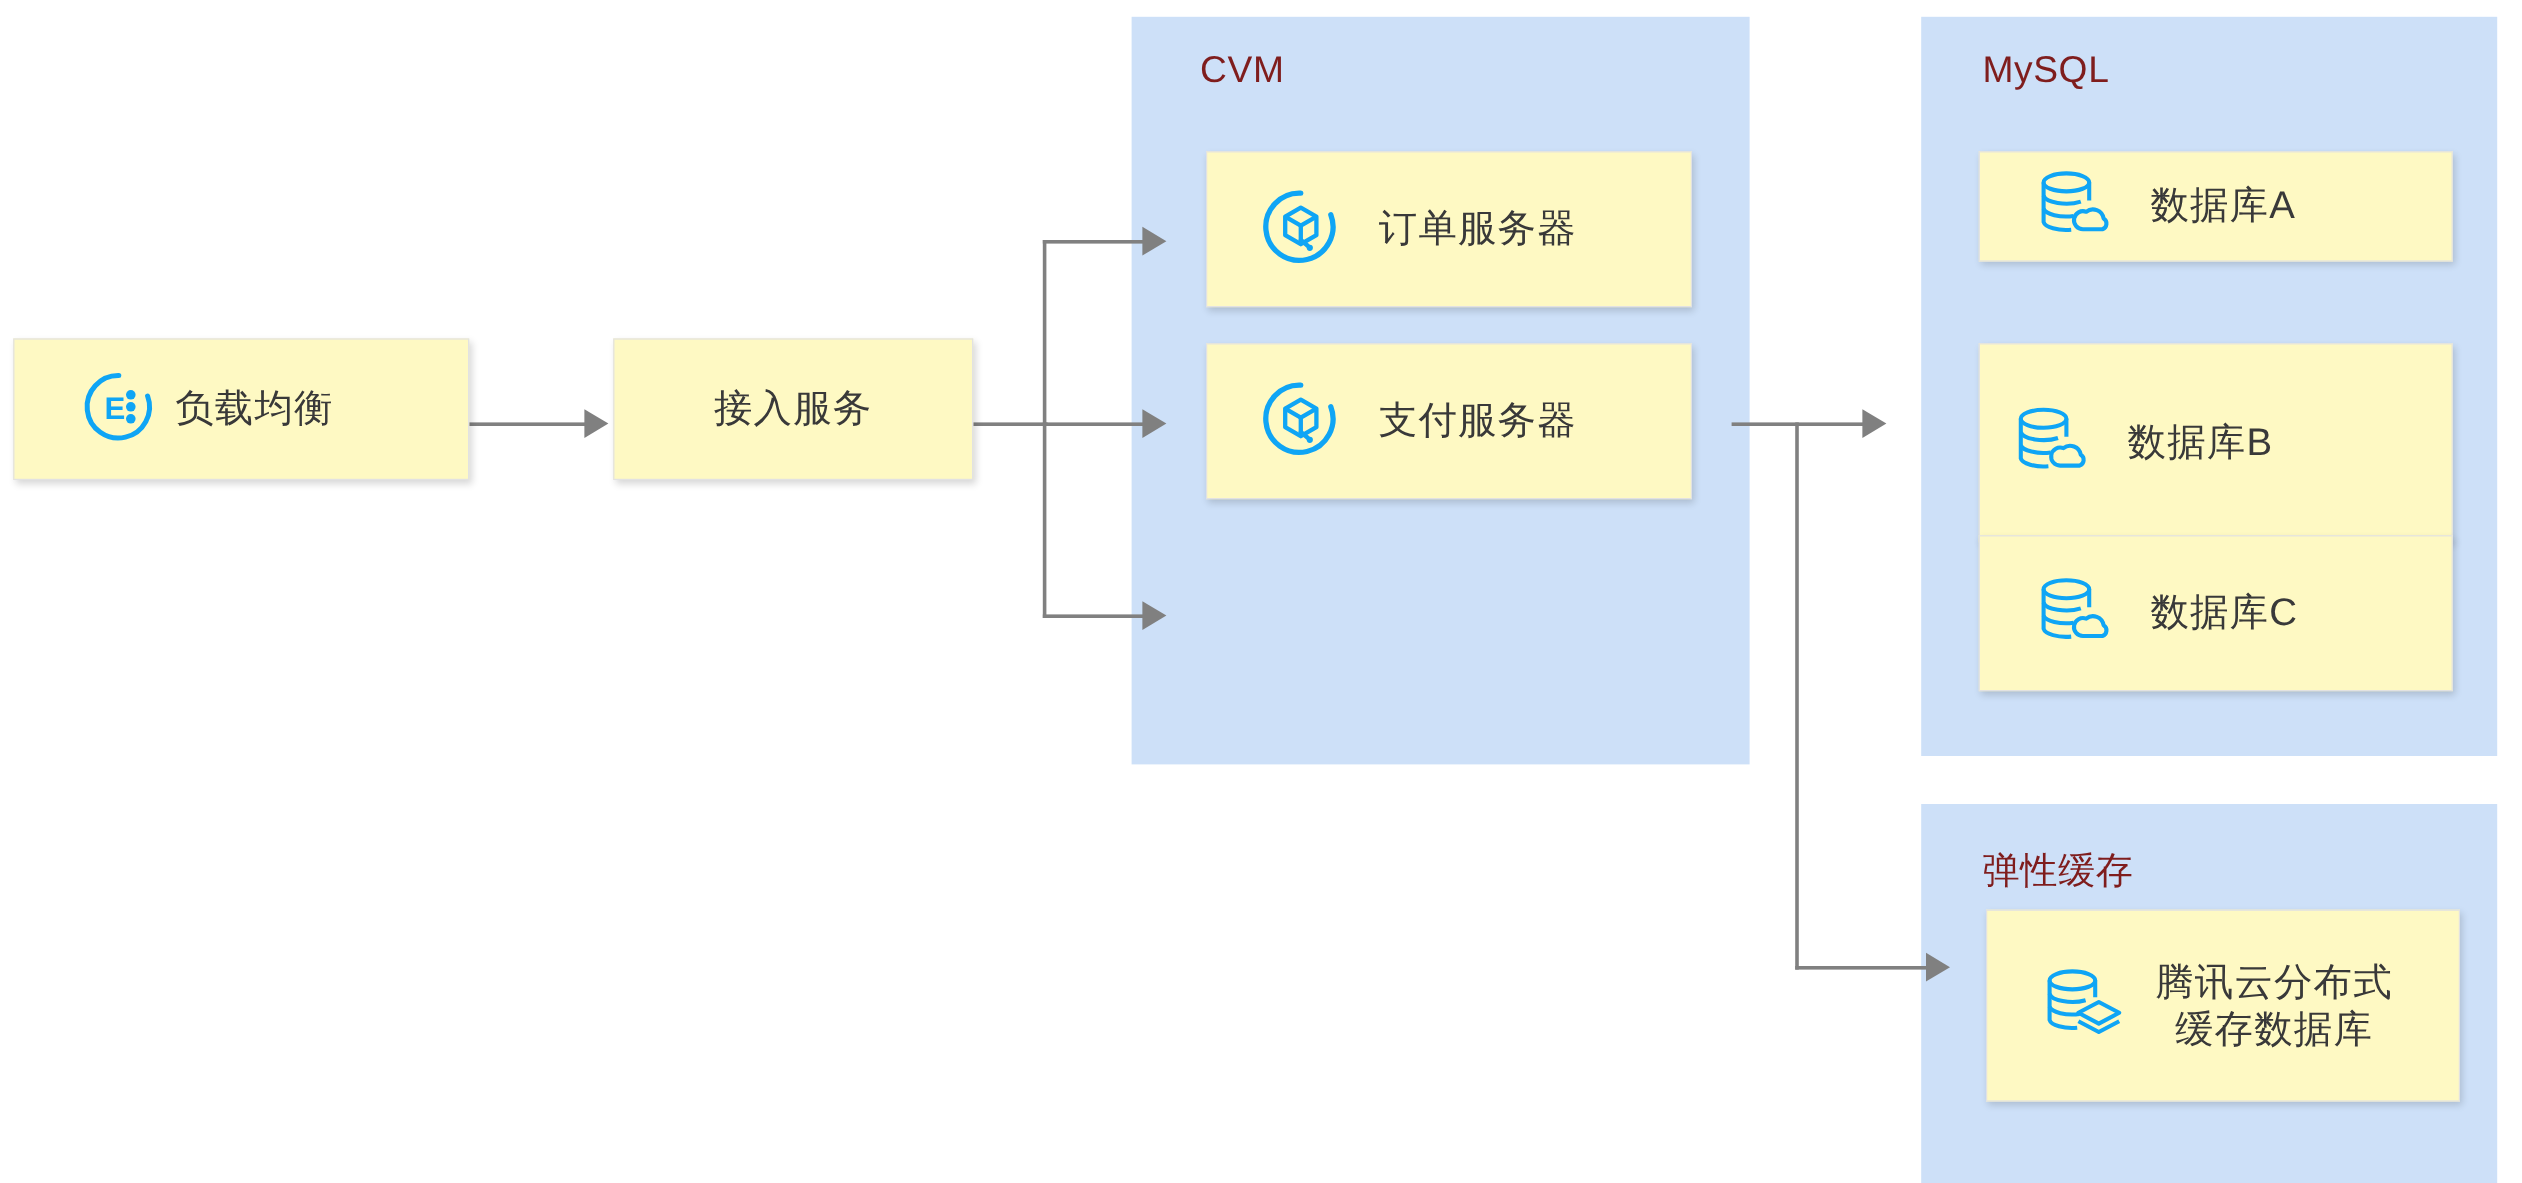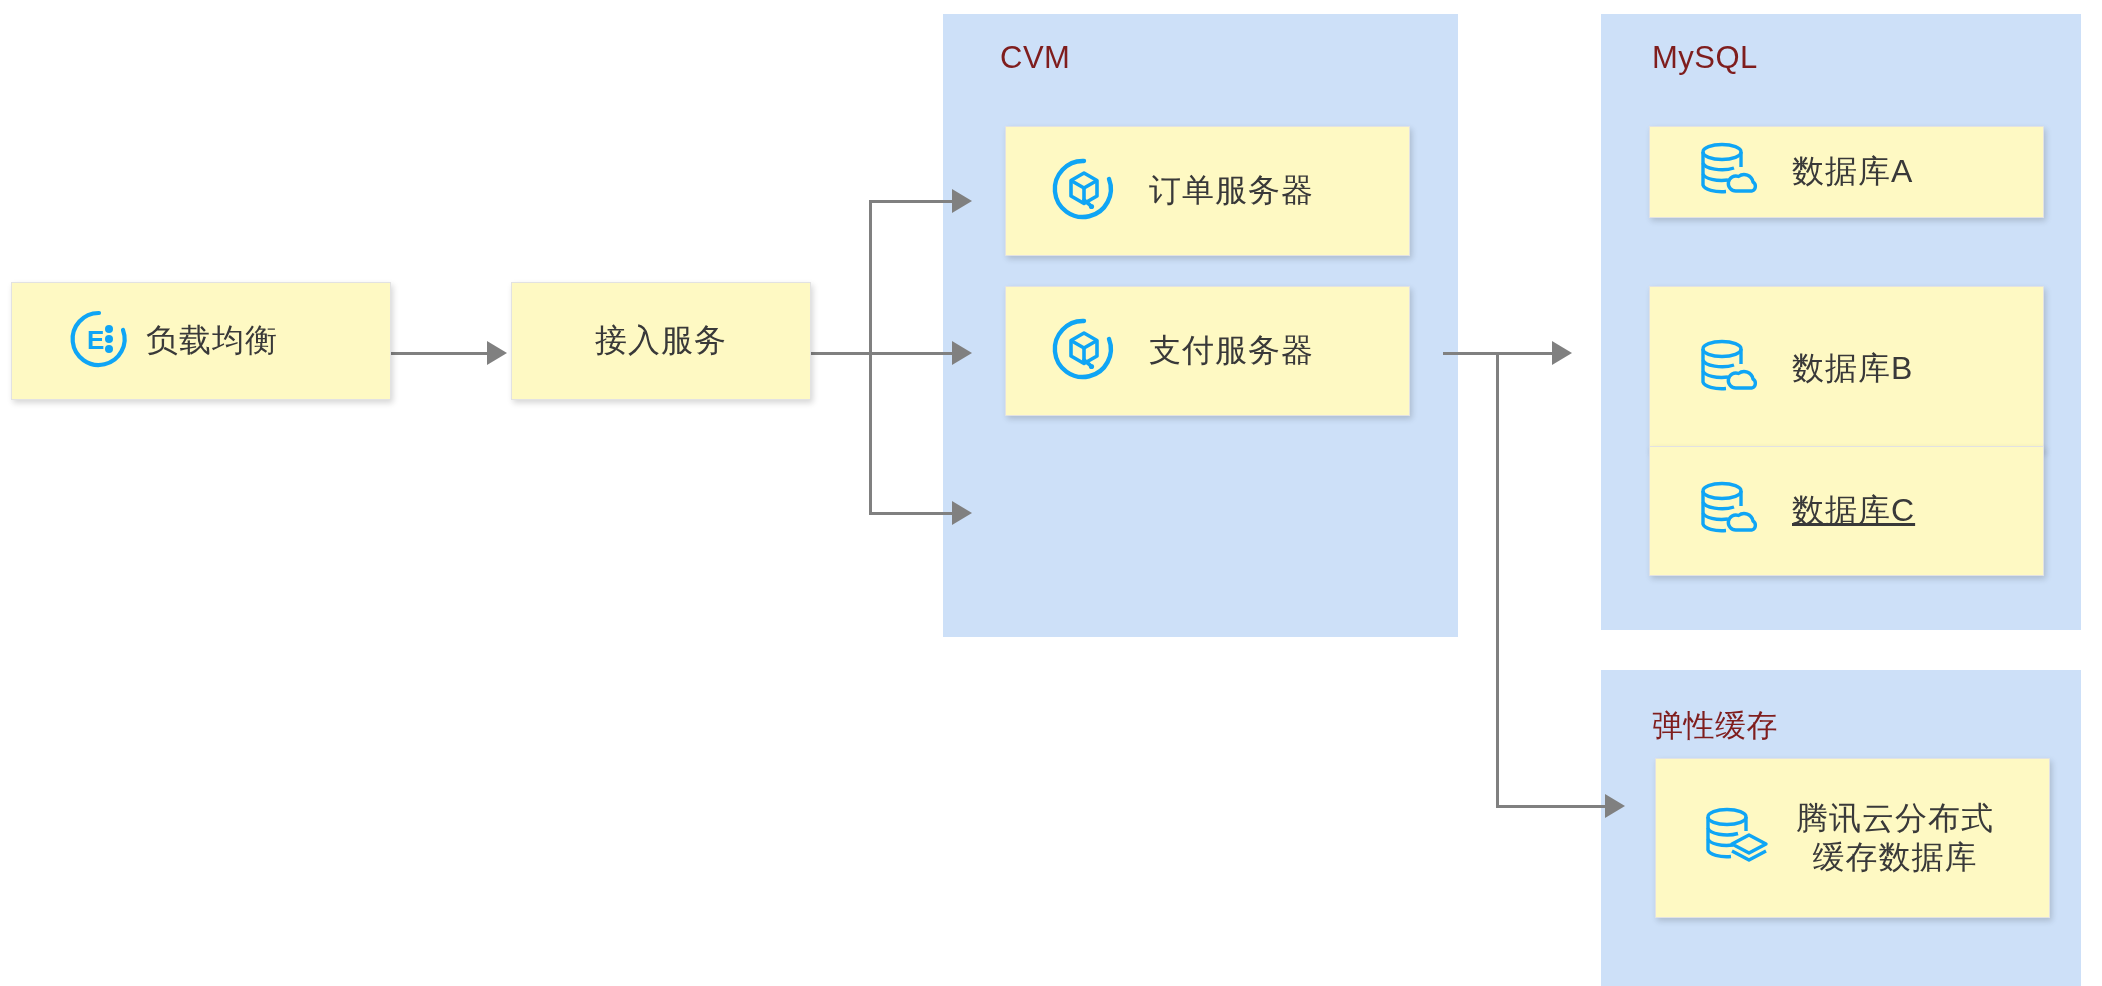--- a/index.html
+++ b/index.html
@@ -155,21 +155,21 @@
         <path d="M11 17 L11 50 A19 7.5 0 0 0 34 56.5" fill="none" stroke="#0fa5f5" stroke-width="3.4"></path>
         <path d="M49 17 L49 32" fill="none" stroke="#0fa5f5" stroke-width="3.4"></path>
         <path d="M11 28 A19 7.5 0 0 0 42 33" fill="none" stroke="#0fa5f5" stroke-width="3.4"></path>
         <path d="M11 39 A19 7.5 0 0 0 36 45" fill="none" stroke="#0fa5f5" stroke-width="3.4"></path>
         <path d="M44 56 A7.5 7.5 0 1 1 46.5 41.5 A9 9 0 0 1 61 47 A5 5 0 0 1 60 56 Z" fill="none" stroke="#0fa5f5" stroke-width="3.4" stroke-linejoin="round"></path>
       </svg>
     </span>
     <span class="label" style="margin-left:30px;">数据库A</span>
   </div>
 
-  <div class="box with-icon" style="left:1649px;top:286px;width:395px;height:166px;padding-left:42px;">
+  <div class="box with-icon" style="left:1649px;top:286px;width:395px;height:166px;padding-left:23px;">
     <span class="ico">
       <svg width="70" height="70" viewBox="0 0 70 70">
         <ellipse cx="30" cy="17" rx="19" ry="7.5" fill="none" stroke="#0fa5f5" stroke-width="3.4"></ellipse>
         <path d="M11 17 L11 50 A19 7.5 0 0 0 34 56.5" fill="none" stroke="#0fa5f5" stroke-width="3.4"></path>
         <path d="M49 17 L49 32" fill="none" stroke="#0fa5f5" stroke-width="3.4"></path>
         <path d="M11 28 A19 7.5 0 0 0 42 33" fill="none" stroke="#0fa5f5" stroke-width="3.4"></path>
         <path d="M11 39 A19 7.5 0 0 0 36 45" fill="none" stroke="#0fa5f5" stroke-width="3.4"></path>
         <path d="M44 56 A7.5 7.5 0 1 1 46.5 41.5 A9 9 0 0 1 61 47 A5 5 0 0 1 60 56 Z" fill="none" stroke="#0fa5f5" stroke-width="3.4" stroke-linejoin="round"></path>
       </svg>
     </span>
@@ -180,21 +180,21 @@
     <span class="ico">
       <svg width="70" height="70" viewBox="0 0 70 70">
         <ellipse cx="30" cy="17" rx="19" ry="7.5" fill="none" stroke="#0fa5f5" stroke-width="3.4"></ellipse>
         <path d="M11 17 L11 50 A19 7.5 0 0 0 34 56.5" fill="none" stroke="#0fa5f5" stroke-width="3.4"></path>
         <path d="M49 17 L49 32" fill="none" stroke="#0fa5f5" stroke-width="3.4"></path>
         <path d="M11 28 A19 7.5 0 0 0 42 33" fill="none" stroke="#0fa5f5" stroke-width="3.4"></path>
         <path d="M11 39 A19 7.5 0 0 0 36 45" fill="none" stroke="#0fa5f5" stroke-width="3.4"></path>
         <path d="M44 56 A7.5 7.5 0 1 1 46.5 41.5 A9 9 0 0 1 61 47 A5 5 0 0 1 60 56 Z" fill="none" stroke="#0fa5f5" stroke-width="3.4" stroke-linejoin="round"></path>
       </svg>
     </span>
-    <span class="label" style="margin-left:30px;text-decoration:underline;">数据库C</span>
+    <span class="label" style="margin-left:30px;">数据库C</span>
   </div>
 
   <div class="box with-icon" style="left:1655px;top:758px;width:395px;height:160px;padding-left:42px;">
     <span class="ico">
       <svg width="74" height="74" viewBox="0 0 74 74">
         <ellipse cx="29" cy="18" rx="19" ry="7.5" fill="none" stroke="#0fa5f5" stroke-width="3.4"></ellipse>
         <path d="M10 18 L10 51 A19 7.5 0 0 0 33 57.5" fill="none" stroke="#0fa5f5" stroke-width="3.4"></path>
         <path d="M48 18 L48 32" fill="none" stroke="#0fa5f5" stroke-width="3.4"></path>
         <path d="M10 29 A19 7.5 0 0 0 40 34.5" fill="none" stroke="#0fa5f5" stroke-width="3.4"></path>
         <path d="M10 40 A19 7.5 0 0 0 35 46" fill="none" stroke="#0fa5f5" stroke-width="3.4"></path>

